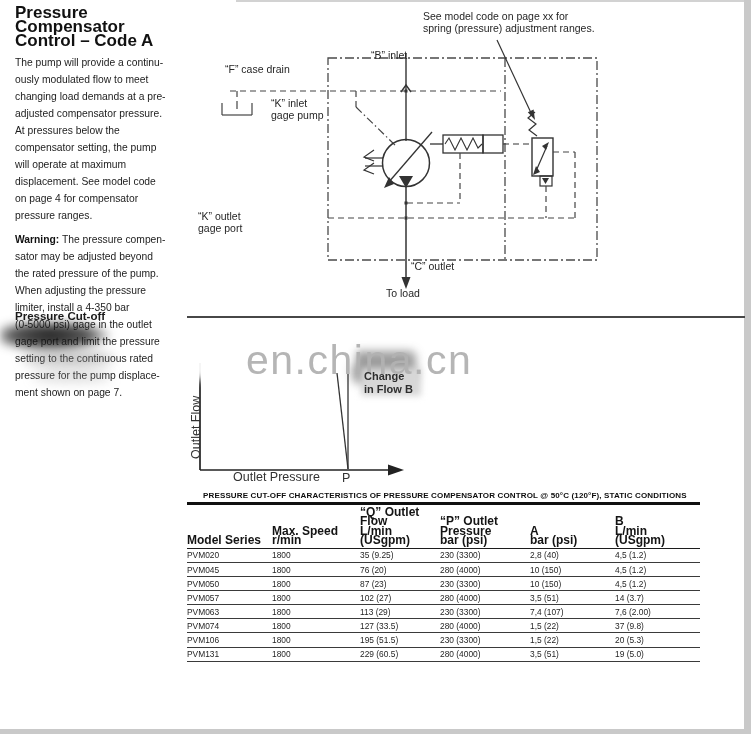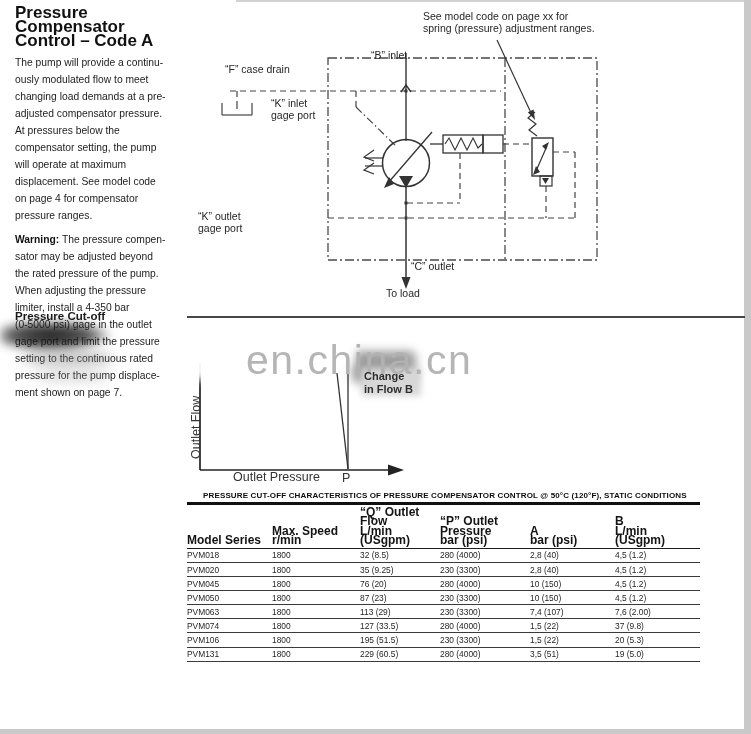--- a/index.html
+++ b/index.html
@@ -173,21 +173,21 @@
         <rect x="219.5" y="81.5" width="3" height="3"></rect>
         <rect x="219.5" y="193.5" width="3" height="3"></rect>
         <rect x="219.5" y="208.5" width="3" height="3"></rect>
       </g>
     </svg>
     <div class="lbl" style="left:238px;top:3px;">See model code on page xx for
 spring (pressure) adjustment ranges.</div>
     <div class="lbl" style="left:186px;top:30px;margin-top:12px;">“B” inlet</div>
     <div class="lbl" style="left:40px;top:56px;">“F” case drain</div>
     <div class="lbl" style="left:86px;top:90px;">“K” inlet
-gage port</div>
+gage pump</div>
     <div class="lbl" style="left:13px;top:203px;">“K” outlet
 gage port</div>
     <div class="lbl" style="left:226px;top:253px;">“C” outlet</div>
     <div class="lbl" style="left:201px;top:280px;">To load</div>
   </div>
 
   <div class="watermark">en.china.cn</div>
   <div class="smudge sm-dark"></div>
   <div class="smudge sm-change"></div>
   <div class="smudge sm-axis"></div>
@@ -235,28 +235,20 @@
 Pressure
 bar (psi)</th>
             <th>A
 bar (psi)</th>
             <th>B
 L/min (USgpm)</th>
           </tr>
       </thead>
       <tbody>
           <tr>
-            <td>PVM018</td>
-            <td>1800</td>
-            <td>32 (8.5)</td>
-            <td>280 (4000)</td>
-            <td>2,8 (40)</td>
-            <td>4,5 (1.2)</td>
-          </tr>
-          <tr>
             <td>PVM020</td>
             <td>1800</td>
             <td>35 (9.25)</td>
             <td>230 (3300)</td>
             <td>2,8 (40)</td>
             <td>4,5 (1.2)</td>
           </tr>
           <tr>
             <td>PVM045</td>
             <td>1800</td>
@@ -267,20 +259,28 @@
           </tr>
           <tr>
             <td>PVM050</td>
             <td>1800</td>
             <td>87 (23)</td>
             <td>230 (3300)</td>
             <td>10 (150)</td>
             <td>4,5 (1.2)</td>
           </tr>
           <tr>
+            <td>PVM057</td>
+            <td>1800</td>
+            <td>102 (27)</td>
+            <td>280 (4000)</td>
+            <td>3,5 (51)</td>
+            <td>14 (3.7)</td>
+          </tr>
+          <tr>
             <td>PVM063</td>
             <td>1800</td>
             <td>113 (29)</td>
             <td>230 (3300)</td>
             <td>7,4 (107)</td>
             <td>7,6 (2.00)</td>
           </tr>
           <tr>
             <td>PVM074</td>
             <td>1800</td>

